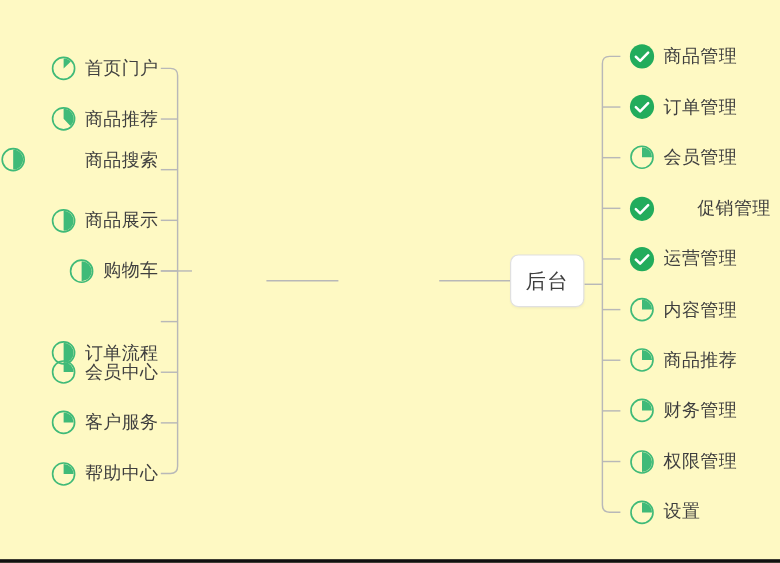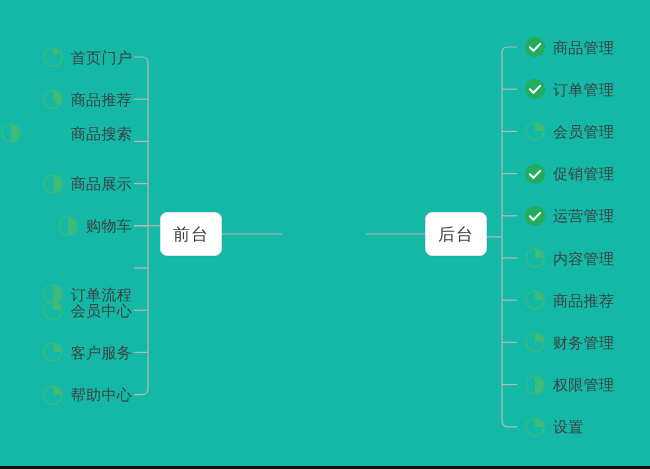--- a/index.html
+++ b/index.html
@@ -12,21 +12,21 @@
     background: #f5f5f5;
     font-family: "Liberation Sans", "DejaVu Sans", sans-serif;
     overflow: hidden;
     position: relative;
   }
   #canvas {
     position: absolute;
     left: 0; top: 0;
     width: 650px;
     height: 469px;
-    background: #14b8a6;
+    background: #fef9c3;
   }
   #bottom-edge {
     position: absolute;
     left: 0;
     top: 466px;
     width: 650px;
     height: 3px;
     background: #111111;
   }
 
@@ -227,21 +227,21 @@
         </svg>
         <span class="leaf-label">订单管理</span>
       </div>
       <div class="leaf leaf-right" style="top: 117.4px; left: 524px; width: 126px;">
         <svg class="status-icon" viewBox="0 0 24 24">
           <circle cx="12" cy="12" r="10" fill="none" stroke="#3fba78" stroke-width="1.5"></circle>
           <path d="M 12 12 L 12 2.9000000000000004 A 9.1 9.1 0 0 1 21.10 12.00 Z" fill="#3fba78"></path>
         </svg>
         <span class="leaf-label">会员管理</span>
       </div>
-      <div class="leaf leaf-right" style="top: 159.6px; left: 524px; width: 126px;">
+      <div class="leaf leaf-right" style="top: 159.6px; left: 524px; width: 126px; gap: 28px;">
         <svg class="status-icon" viewBox="0 0 24 24">
           <circle cx="12" cy="12" r="11" fill="#22ac5c"></circle>
           <path d="M 6.4 12.3 L 10.3 16.1 L 17.6 8.6" fill="none" stroke="#ffffff" stroke-width="2.3" stroke-linecap="round" stroke-linejoin="round"></path>
         </svg>
         <span class="leaf-label">促销管理</span>
       </div>
       <div class="leaf leaf-right" style="top: 201.8px; left: 524px; width: 126px;">
         <svg class="status-icon" viewBox="0 0 24 24">
           <circle cx="12" cy="12" r="11" fill="#22ac5c"></circle>
           <path d="M 6.4 12.3 L 10.3 16.1 L 17.6 8.6" fill="none" stroke="#ffffff" stroke-width="2.3" stroke-linecap="round" stroke-linejoin="round"></path>
@@ -278,23 +278,20 @@
       </div>
       <div class="leaf leaf-right" style="top: 412.8px; left: 524px; width: 126px;">
         <svg class="status-icon" viewBox="0 0 24 24">
           <circle cx="12" cy="12" r="10" fill="none" stroke="#3fba78" stroke-width="1.5"></circle>
           <path d="M 12 12 L 12 2.9000000000000004 A 9.1 9.1 0 0 1 21.10 12.00 Z" fill="#3fba78"></path>
         </svg>
         <span class="leaf-label">设置</span>
       </div>
     </div>
 
-  <div class="branch-node" id="branch-left" style="left: 160px; top: 212px;">
-    <span class="branch-label">前台</span>
-  </div>
 
   <div class="branch-node" id="branch-right" style="left: 425px; top: 212px;">
     <span class="branch-label">后台</span>
   </div>
 
 
   <div id="bottom-edge"></div>
 </div>
 
 </body></html>

